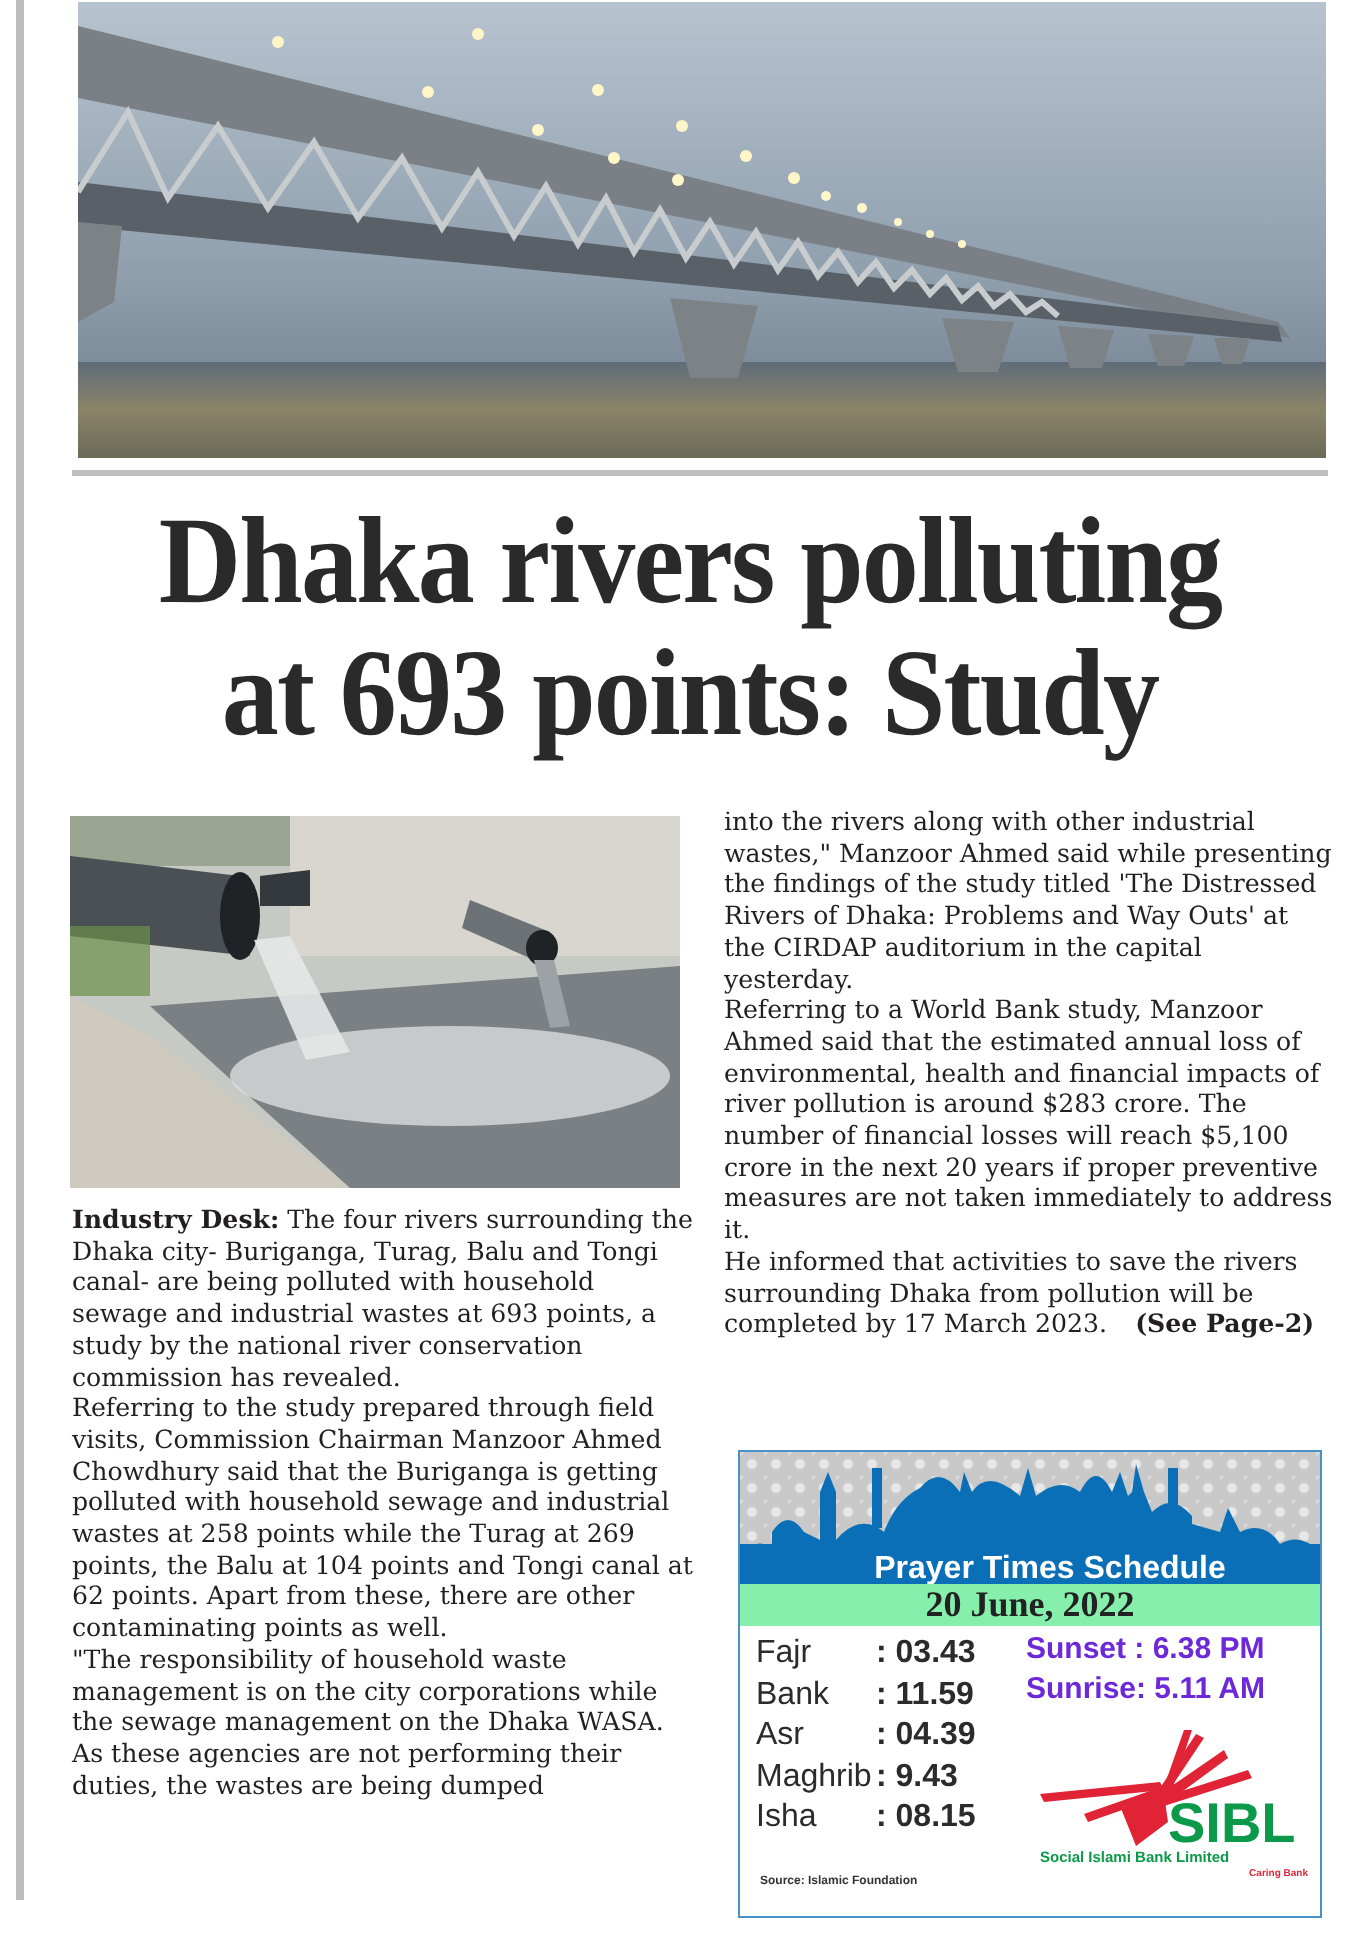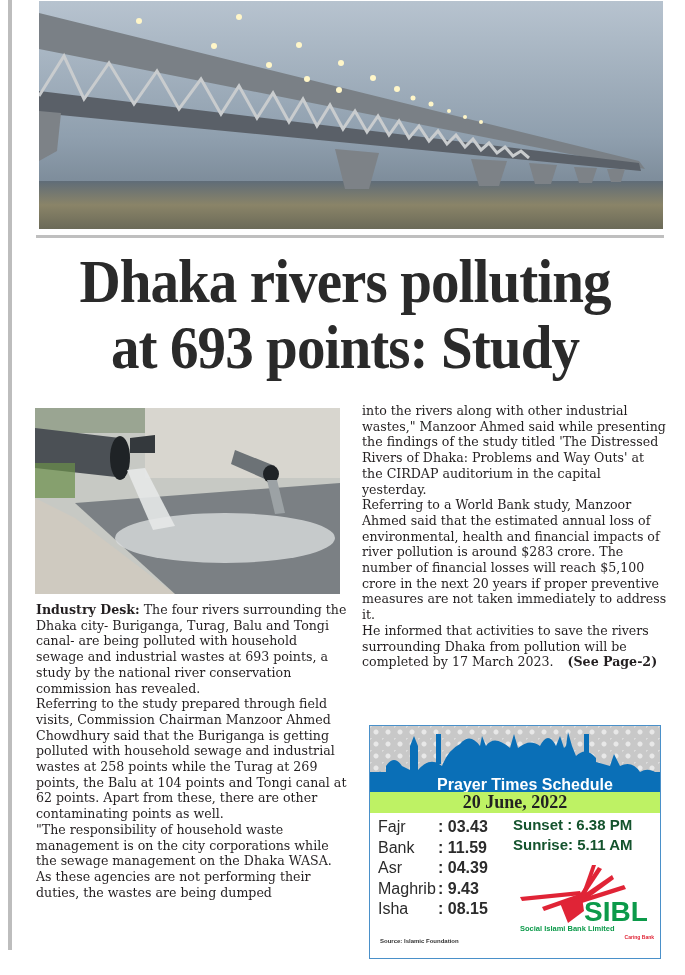--- a/index.html
+++ b/index.html
@@ -31,27 +31,27 @@
 
   
   .prayer { position: absolute; left: 369px; top: 725px; width: 290px; height: 232px; border: 1px solid #4a90c9; background: #fff; overflow: hidden; }
   .prayer-banner { position: absolute; left: 0; top: 0; width: 290px; height: 66px;
                    background-color: #c8c8c8;
                    background-image: radial-gradient(circle at 6px 6px, #e8e8e8 2px, transparent 3px), radial-gradient(circle at 0 0, #dcdcdc 1.5px, transparent 2px);
                    background-size: 12px 12px, 12px 12px; }
   .prayer-banner svg { position: absolute; left: 0; top: 0; width: 290px; height: 66px; }
   .prayer-title { position: absolute; left: 0; top: 50px; width: 310px; text-align: center; color: #ffffff;
                   font-family: "Liberation Sans", sans-serif; font-weight: bold; font-size: 16px; line-height: 18px; }
-  .date-band { position: absolute; left: 0; top: 66px; width: 290px; height: 21px; background: #bef264; text-align: center;
+  .date-band { position: absolute; left: 0; top: 66px; width: 290px; height: 21px; background: #86efac; text-align: center;
                font-family: "Liberation Serif", serif; font-weight: bold; font-size: 18px; line-height: 21px; color: #222; }
   .times { position: absolute; left: 8px; top: 91px; font-family: "Liberation Sans", sans-serif; font-size: 16px; line-height: 20.5px; color: #2b2b2b; }
   .times .row { display: flex; }
   .times .nm { width: 60px; }
   .times .vl { width: 60px; font-weight: bold; }
-  .sun { position: absolute; left: 143px; top: 89px; font-family: "Liberation Sans", sans-serif; font-weight: bold; font-size: 15px; line-height: 20px; color: #14532d; }
+  .sun { position: absolute; left: 143px; top: 89px; font-family: "Liberation Sans", sans-serif; font-weight: bold; font-size: 15px; line-height: 20px; color: #6d28d9; }
   .source { position: absolute; left: 10px; top: 212px; font-family: "Liberation Sans", sans-serif; font-size: 6px; font-weight: bold; color: #333; }
 
   .sibl { position: absolute; left: 150px; top: 137px; width: 134px; height: 82px; }
   .sibl svg { position: absolute; left: 0; top: 0; }
   .sibl-name { position: absolute; left: 0; top: 61px; width: 134px; text-align: left; font-family: "Liberation Sans", sans-serif; font-weight: bold; font-size: 7.5px; color: #0c9a4a; }
   .sibl-tag { position: absolute; left: 0; top: 71px; width: 134px; text-align: right; font-family: "Liberation Sans", sans-serif; font-size: 5px; font-weight: bold; color: #e02436; }
 </style>
 </head>
 <body>
 

